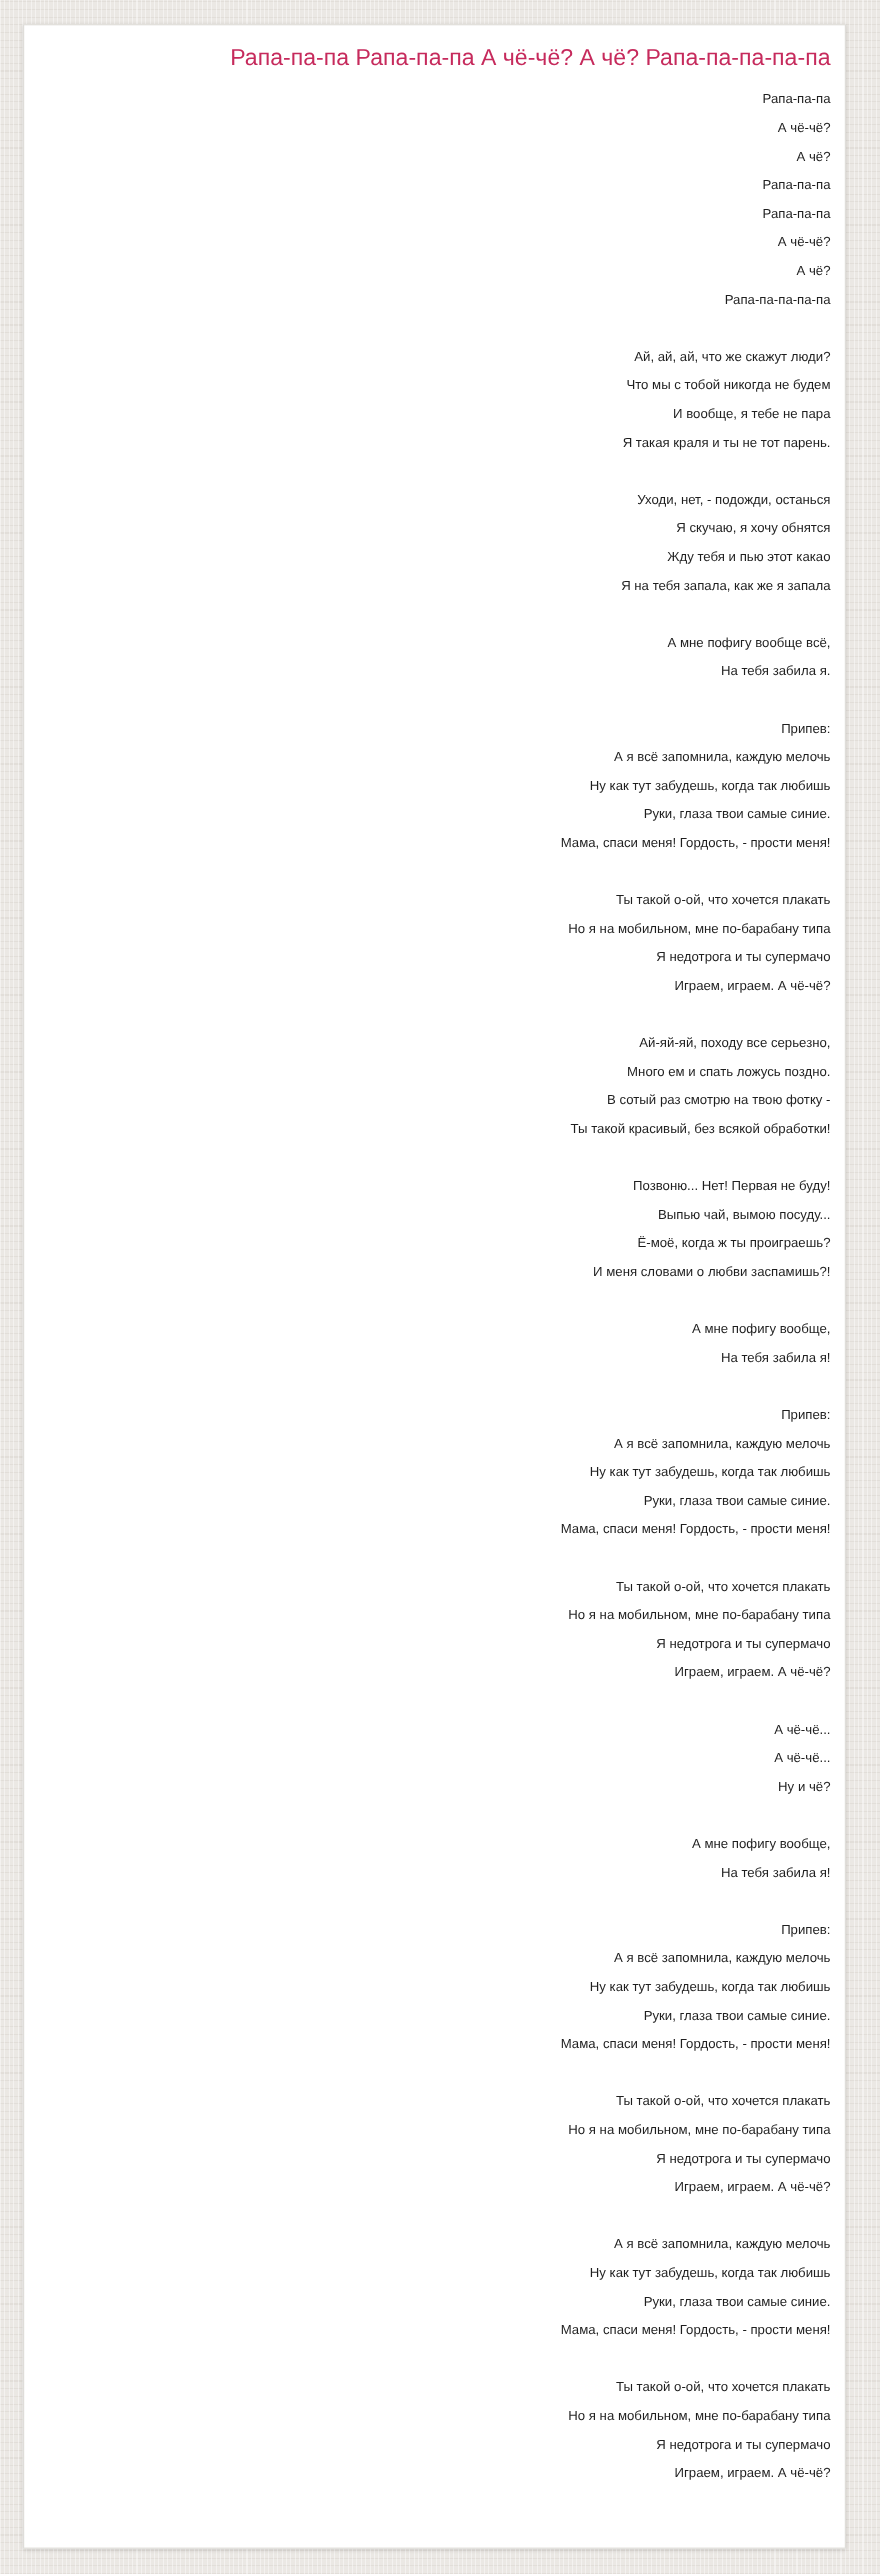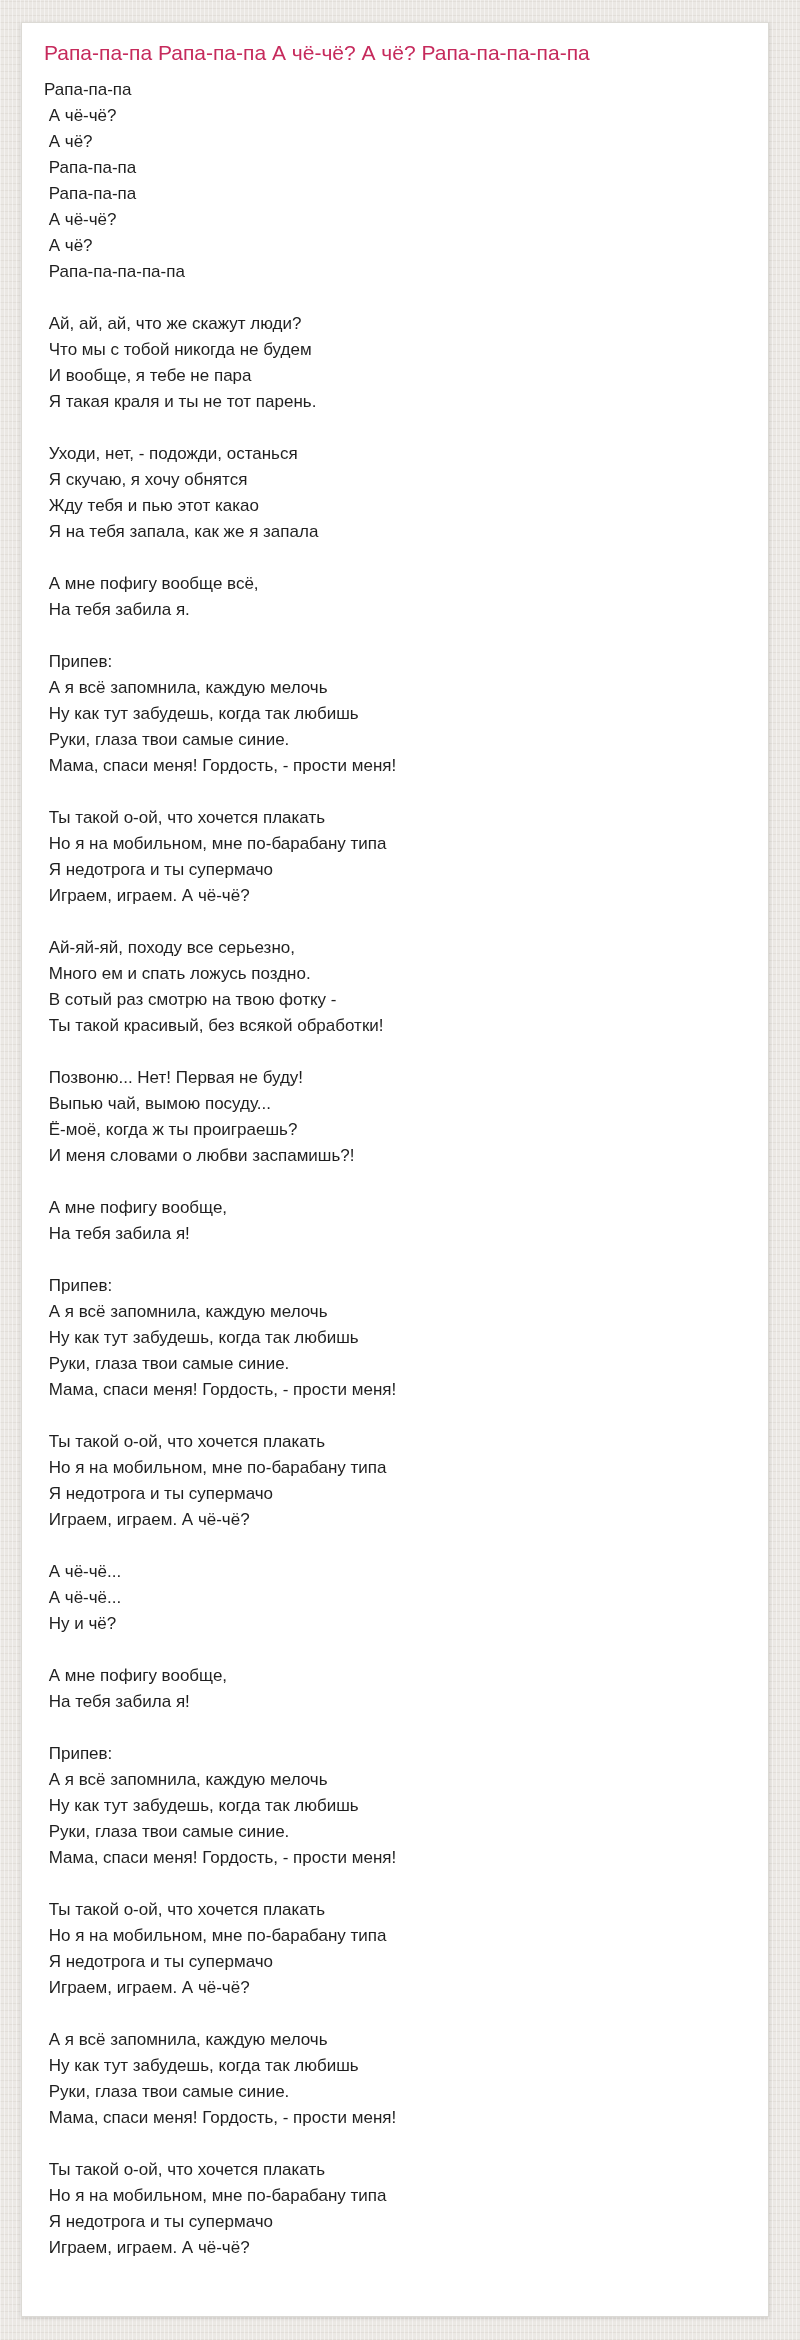--- a/index.html
+++ b/index.html
@@ -27,20 +27,21 @@
   .card{
     position:absolute;
     left:21px;
     top:22px;
     width:748px;
     min-height:2295px;
     background:var(--card-bg);
     border:1px solid var(--card-border);
     box-shadow:0 1px 4px rgba(0,0,0,.14);
     padding:17px 13px 28px 22px;
+    text-align:right;
   }
   h1.song-title{
     font-size:21px;
     line-height:26px;
     font-weight:normal;
     color:var(--title-color);
     margin:0 0 2px 0;
     white-space:nowrap;
   }
   .artist-line{
@@ -50,21 +51,21 @@
     padding-bottom:7px;
     border-bottom:1px dashed var(--divider-color);
   }
   .artist-line a{
     color:var(--link-color);
     text-decoration:none;
     cursor:pointer;
   }
   .lyrics{
     margin-top:11px;
-    font-size:17px;
+    font-size:12px;
     line-height:26px;
     color:var(--text-color);
     white-space:pre;
   }
 </style>
 </head>
 <body>
 
 <div class="card">
   <h1 class="song-title">Рапа-па-па Рапа-па-па А чё-чё? А чё? Рапа-па-па-па-па</h1>

